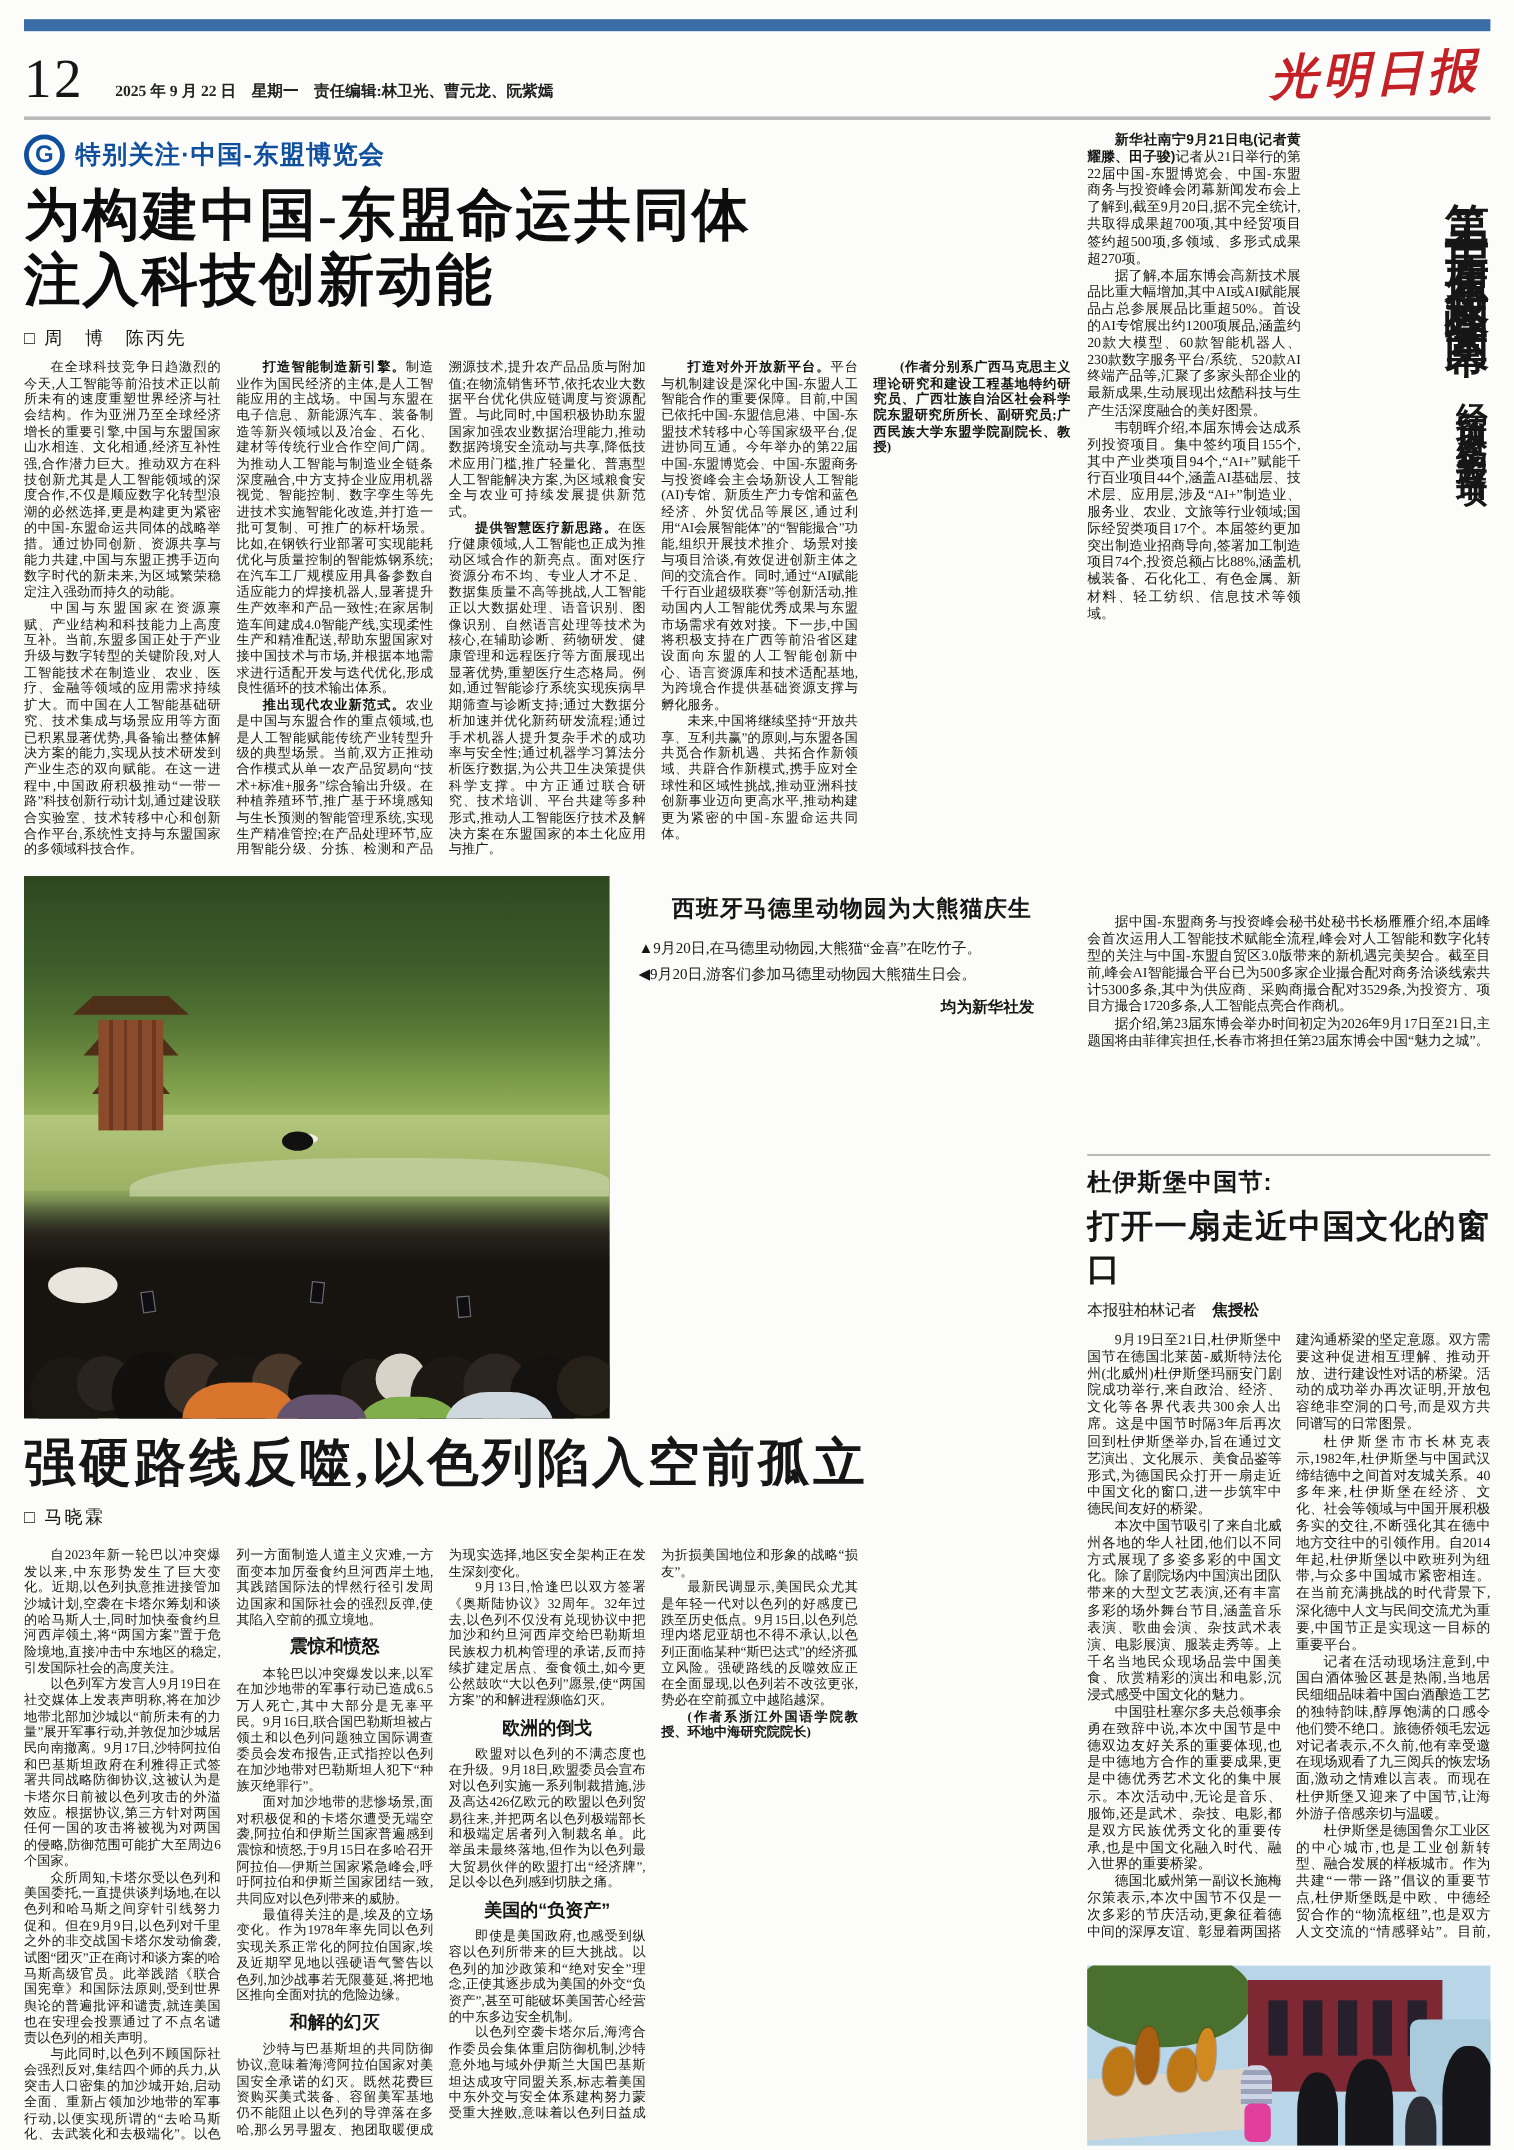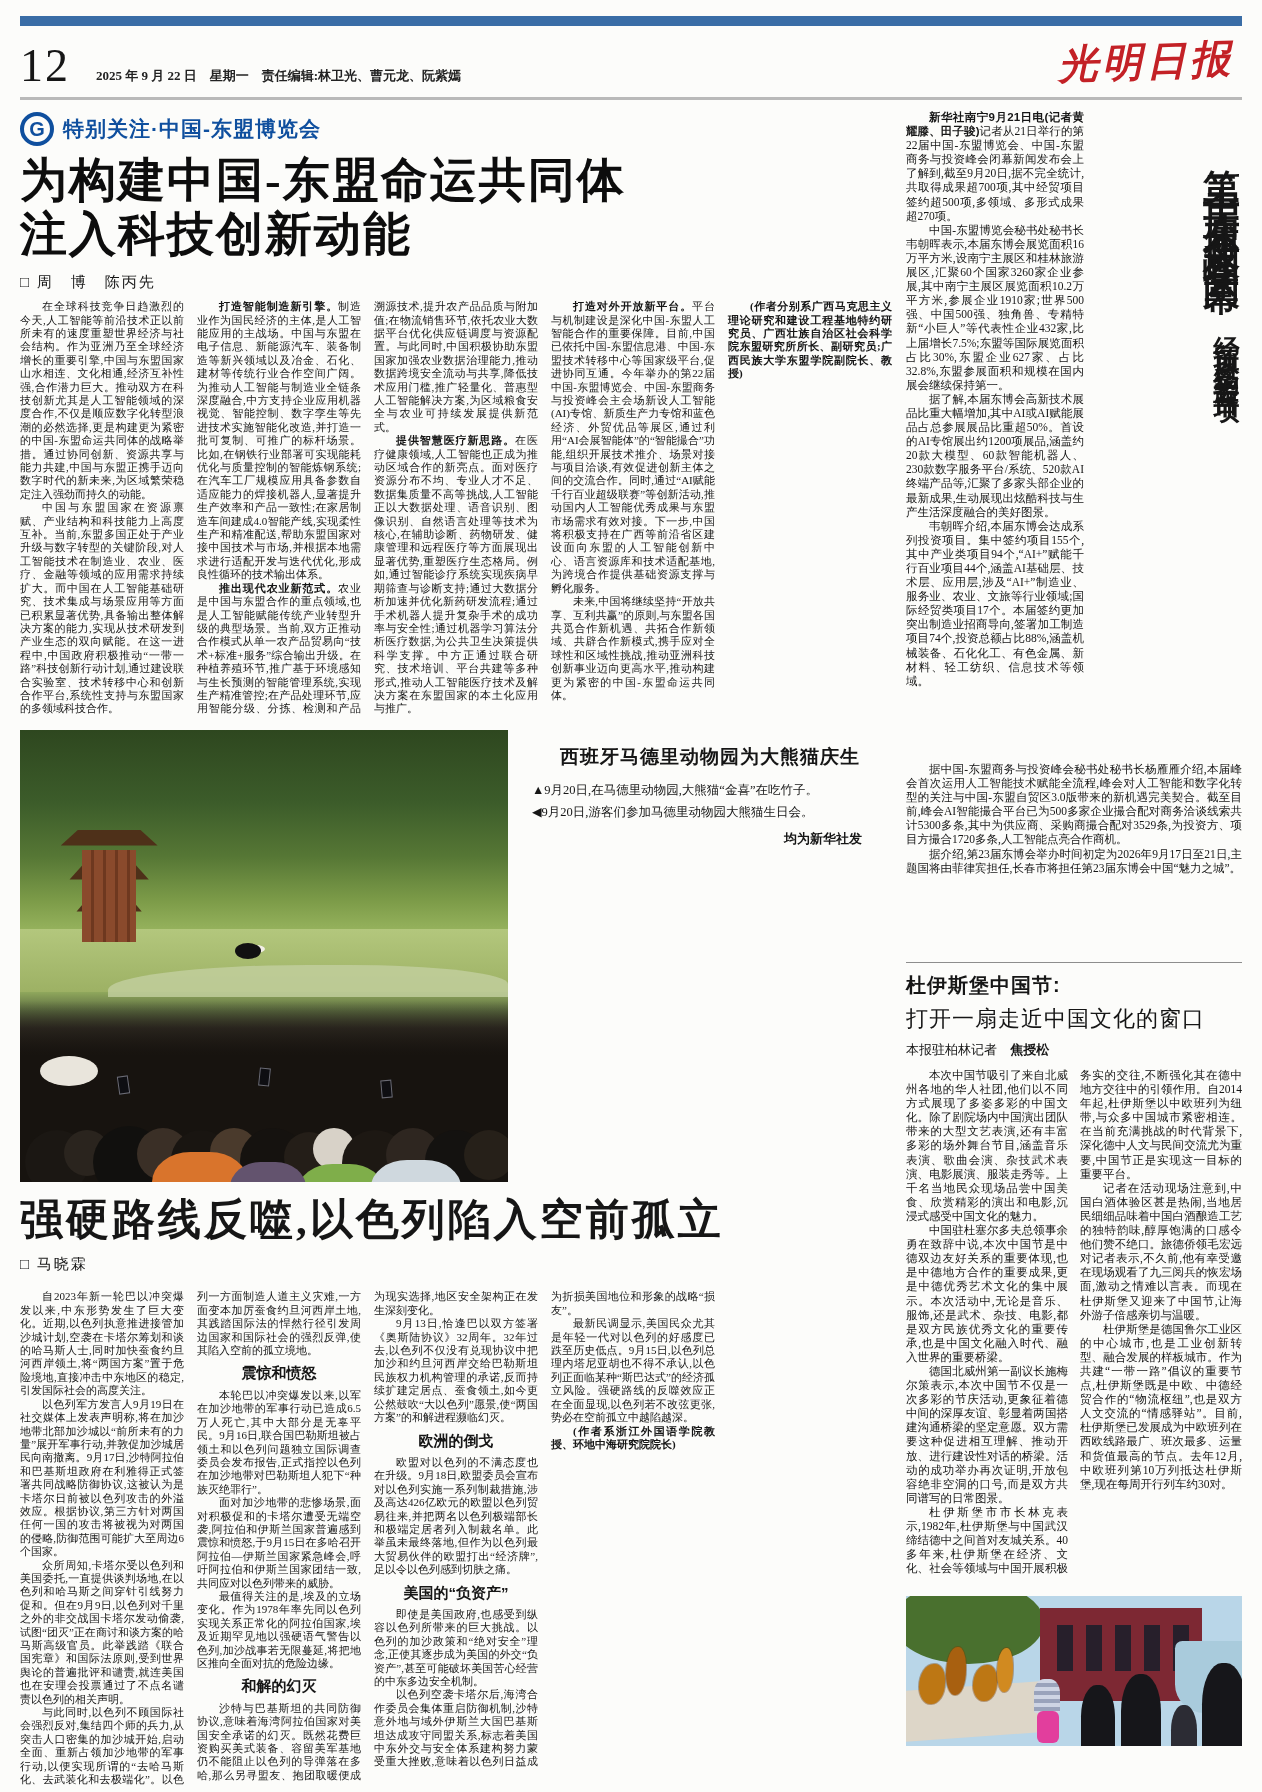--- a/index.html
+++ b/index.html
@@ -94,21 +94,21 @@
   .expo-top { display:flex; height:648px; margin-top:4px;gap:27px; }
   .expo-col { width:178px; flex:none; overflow:hidden; font-size:11.5px; line-height:14.1px; text-align:justify; }
   .vh-wrap { flex:1; writing-mode:vertical-rl; display:flex; padding-top:30px; padding-left:4px; justify-content:flex-start; }
   .vh-main { font-weight:900; font-size:37px; letter-spacing:9px; margin-left:18px; line-height:1.15; }
   .vh-sub { font-weight:900; font-size:26px; letter-spacing:7px; padding-top:58px; line-height:1.2; }
   .expo-bottom { height:190px; overflow:hidden; font-size:11.5px; line-height:14.1px; text-align:justify; margin-top:4px; }
   .right-rule { border-top:1px solid #8d8d8d; margin:10px 0 9px; }
 
   
   .du-kicker { font-family:"Liberation Sans","DejaVu Sans",sans-serif; font-weight:900; font-size:20px; letter-spacing:1px; }
-  .du-headline { font-weight:400; font-size:22px; letter-spacing:1px; margin:5px 0 7px; }
+  .du-headline { font-weight:700; font-size:27px; letter-spacing:1px; margin:5px 0 7px; }
   .du-byline { font-size:13px; margin-bottom:9px; }
   .du-byline .name { font-weight:700; margin-left:10px; }
   .du-body { height:520px; column-count:2; column-gap:12px; font-size:11.5px; line-height:14.1px; }
   .photo-fair { height:150px; margin-top:8px; background:#b9d6e8; }
 
   
   .ff-tree { position:absolute; left:-4%; top:-10%; width:45%; height:55%; background:#49702e; border-radius:50%; }
   .ff-building { position:absolute; left:40%; top:8%; width:48%; height:62%; background:#7d2833; }
   .ff-building i { position:absolute; background:#271f2b; }
   .ff-canopy { position:absolute; right:-2%; top:30%; width:22%; height:48%; background:#a9cbdc; border-radius:10% 10% 40% 40%; }
@@ -256,21 +256,20 @@
           </div>
       </div>
     </div>
 
     <div class="col-right">
 
       <div>
         <div class="expo-top">
           <div class="news-body expo-col">
               <p class="body-p"><b>新华社南宁9月21日电(记者黄耀滕、田子骏)</b>记者从21日举行的第22届中国-东盟博览会、中国-东盟商务与投资峰会闭幕新闻发布会上了解到,截至9月20日,据不完全统计,共取得成果超700项,其中经贸项目签约超500项,多领域、多形式成果超270项。</p>
-              <p class="body-p">中国-东盟博览会秘书处秘书长韦朝晖表示,本届东博会展览面积16万平方米,设南宁主展区和桂林旅游展区,汇聚60个国家3260家企业参展,其中南宁主展区展览面积10.2万平方米,参展企业1910家;世界500强、中国500强、独角兽、专精特新“小巨人”等代表性企业432家,比上届增长7.5%;东盟等国际展览面积占比30%,东盟企业627家、占比32.8%,东盟参展面积和规模在国内展会继续保持第一。</p>
               <p class="body-p">据了解,本届东博会高新技术展品比重大幅增加,其中AI或AI赋能展品占总参展展品比重超50%。首设的AI专馆展出约1200项展品,涵盖约20款大模型、60款智能机器人、230款数字服务平台/系统、520款AI终端产品等,汇聚了多家头部企业的最新成果,生动展现出炫酷科技与生产生活深度融合的美好图景。</p>
               <p class="body-p">韦朝晖介绍,本届东博会达成系列投资项目。集中签约项目155个,其中产业类项目94个,“AI+”赋能千行百业项目44个,涵盖AI基础层、技术层、应用层,涉及“AI+”制造业、服务业、农业、文旅等行业领域;国际经贸类项目17个。本届签约更加突出制造业招商导向,签署加工制造项目74个,投资总额占比88%,涵盖机械装备、石化化工、有色金属、新材料、轻工纺织、信息技术等领域。</p>
             </div>
           <div class="vh-wrap">
             <div class="vh-main">第二十二届东博会和峰会闭幕</div>
             <div class="vh-sub">经贸项目签约超五百项</div>
           </div>
         </div>
         <div class="news-body expo-bottom">
             <p class="body-p">据中国-东盟商务与投资峰会秘书处秘书长杨雁雁介绍,本届峰会首次运用人工智能技术赋能全流程,峰会对人工智能和数字化转型的关注与中国-东盟自贸区3.0版带来的新机遇完美契合。截至目前,峰会AI智能撮合平台已为500多家企业撮合配对商务洽谈线索共计5300多条,其中为供应商、采购商撮合配对3529条,为投资方、项目方撮合1720多条,人工智能点亮合作商机。</p>
@@ -281,20 +280,21 @@
       <div class="right-rule"></div>
 
       <div>
         <div class="du-kicker">杜伊斯堡中国节:</div>
         <div class="du-headline">打开一扇走近中国文化的窗口</div>
         <div class="du-byline">
           <span>本报驻柏林记者</span>
           <span class="name">焦授松</span>
         </div>
         <div class="news-body du-body">
+            <p class="body-p">9月19日至21日,杜伊斯堡中国节在德国北莱茵-威斯特法伦州(北威州)杜伊斯堡玛丽安门剧院成功举行,来自政治、经济、文化等各界代表共300余人出席。这是中国节时隔3年后再次回到杜伊斯堡举办,旨在通过文艺演出、文化展示、美食品鉴等形式,为德国民众打开一扇走近中国文化的窗口,进一步筑牢中德民间友好的桥梁。</p>
             <p class="body-p">本次中国节吸引了来自北威州各地的华人社团,他们以不同方式展现了多姿多彩的中国文化。除了剧院场内中国演出团队带来的大型文艺表演,还有丰富多彩的场外舞台节目,涵盖音乐表演、歌曲会演、杂技武术表演、电影展演、服装走秀等。上千名当地民众现场品尝中国美食、欣赏精彩的演出和电影,沉浸式感受中国文化的魅力。</p>
             <p class="body-p">中国驻杜塞尔多夫总领事余勇在致辞中说,本次中国节是中德双边友好关系的重要体现,也是中德地方合作的重要成果,更是中德优秀艺术文化的集中展示。本次活动中,无论是音乐、服饰,还是武术、杂技、电影,都是双方民族优秀文化的重要传承,也是中国文化融入时代、融入世界的重要桥梁。</p>
             <p class="body-p">德国北威州第一副议长施梅尔策表示,本次中国节不仅是一次多彩的节庆活动,更象征着德中间的深厚友谊、彰显着两国搭建沟通桥梁的坚定意愿。双方需要这种促进相互理解、推动开放、进行建设性对话的桥梁。活动的成功举办再次证明,开放包容绝非空洞的口号,而是双方共同谱写的日常图景。</p>
             <p class="body-p">杜伊斯堡市市长林克表示,1982年,杜伊斯堡与中国武汉缔结德中之间首对友城关系。40多年来,杜伊斯堡在经济、文化、社会等领域与中国开展积极务实的交往,不断强化其在德中地方交往中的引领作用。自2014年起,杜伊斯堡以中欧班列为纽带,与众多中国城市紧密相连。在当前充满挑战的时代背景下,深化德中人文与民间交流尤为重要,中国节正是实现这一目标的重要平台。</p>
             <p class="body-p">记者在活动现场注意到,中国白酒体验区甚是热闹,当地居民细细品味着中国白酒酿造工艺的独特韵味,醇厚饱满的口感令他们赞不绝口。旅德侨领毛宏远对记者表示,不久前,他有幸受邀在现场观看了九三阅兵的恢宏场面,激动之情难以言表。而现在杜伊斯堡又迎来了中国节,让海外游子倍感亲切与温暖。</p>
             <p class="body-p">杜伊斯堡是德国鲁尔工业区的中心城市,也是工业创新转型、融合发展的样板城市。作为共建“一带一路”倡议的重要节点,杜伊斯堡既是中欧、中德经贸合作的“物流枢纽”,也是双方人文交流的“情感驿站”。目前,杜伊斯堡已发展成为中欧班列在西欧线路最广、班次最多、运量和货值最高的节点。去年12月,中欧班列第10万列抵达杜伊斯堡,现在每周开行列车约30对。</p>
           </div>
 
         <div class="photo photo-fair">
           <i class="ff-tree"></i>

